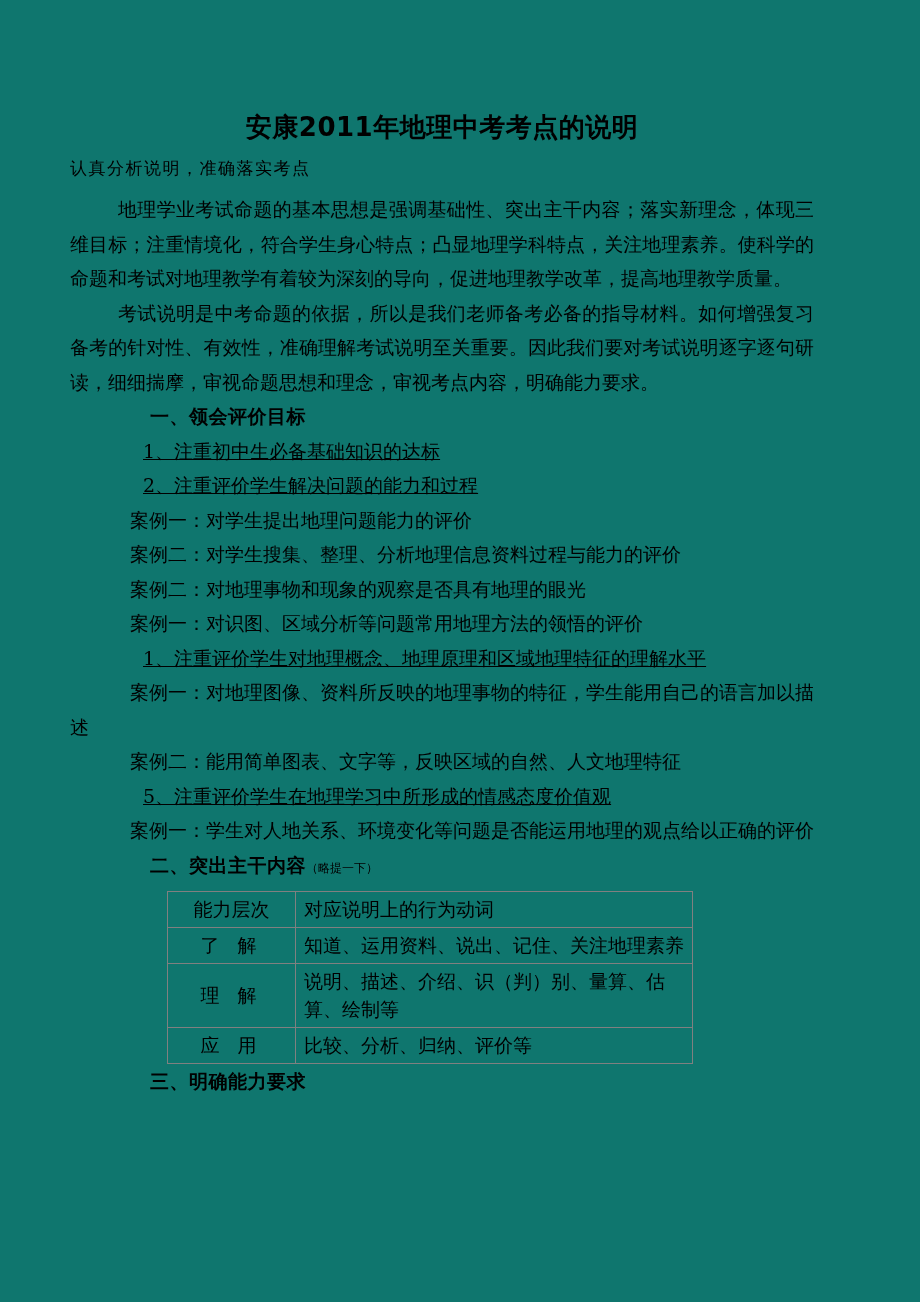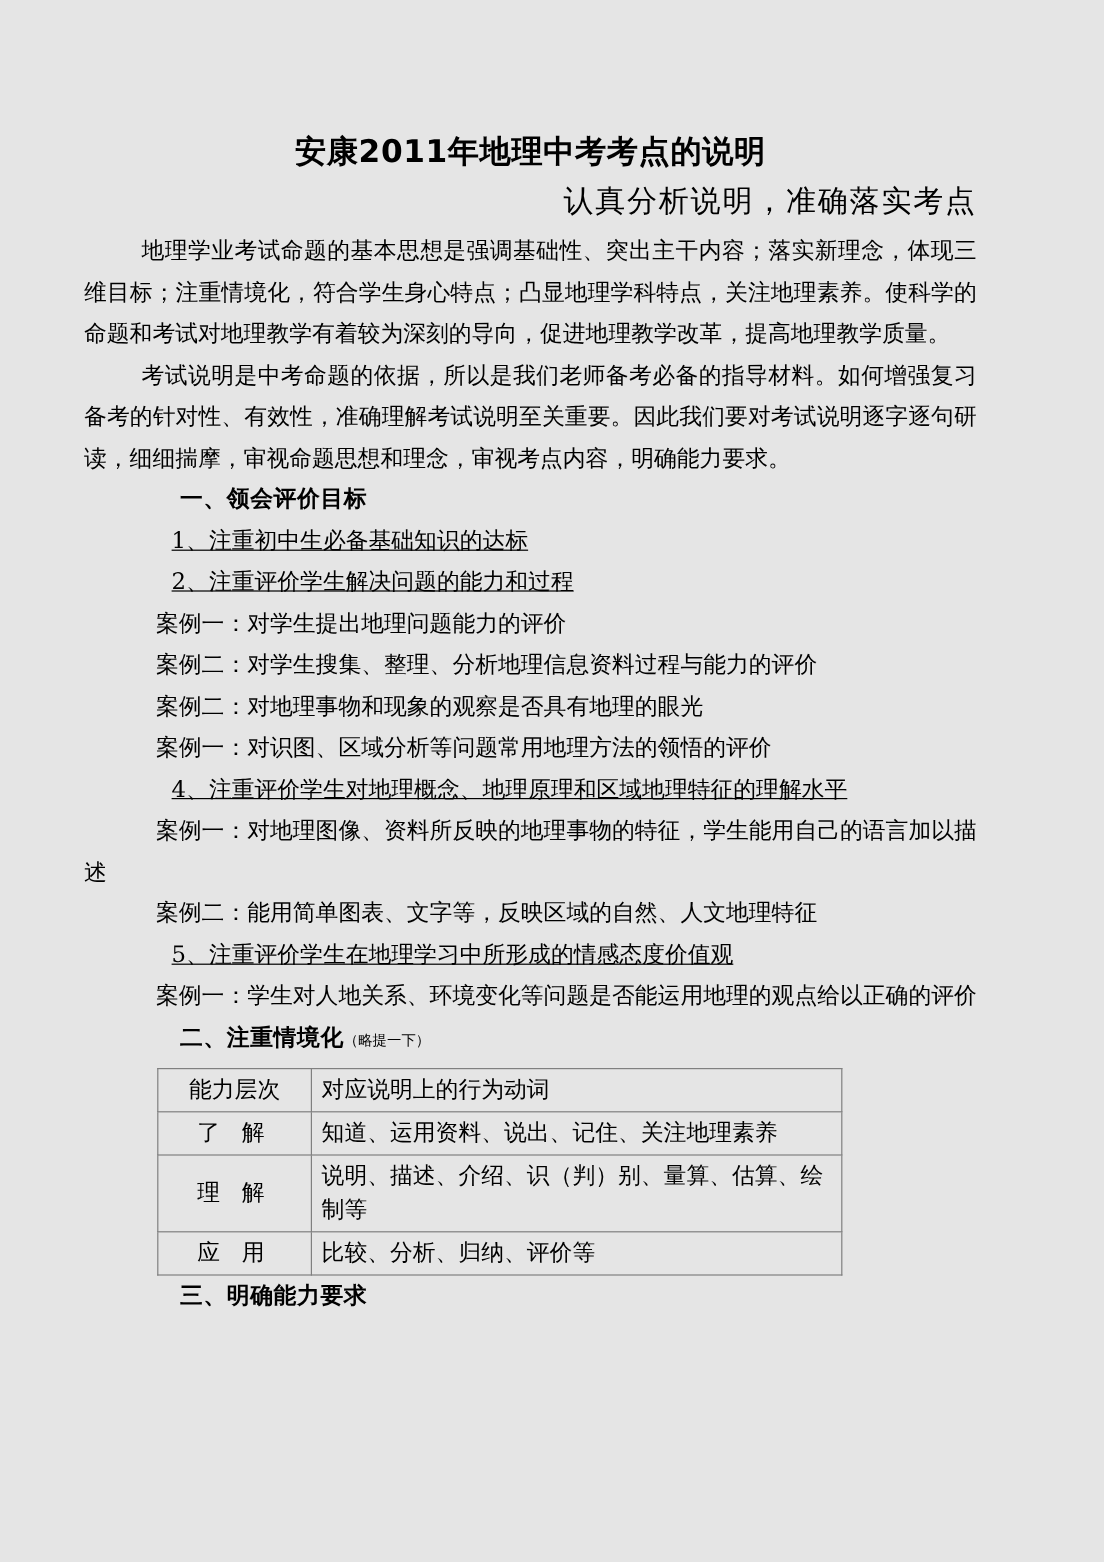--- a/index.html
+++ b/index.html
@@ -9,21 +9,21 @@
     background: #ffffff;
   }
   body {
     font-family: "DejaVu Serif", "Liberation Serif", serif;
     color: #000000;
   }
   .page {
     position: relative;
     width: 920px;
     height: 1302px;
-    background: #e5e5e5;
+    background: #0f766e;
     overflow: hidden;
     box-sizing: border-box;
   }
   .content {
     position: absolute;
     left: 70px;
     top: 0;
     width: 744px;
   }
 
@@ -35,24 +35,24 @@
     font-family: "DejaVu Sans", "Liberation Sans", sans-serif;
     font-weight: bold;
     font-size: 26px;
     line-height: 38px;
     letter-spacing: 0.5px;
     padding-top: 108px;
   }
   .doc-subtitle {
     margin: 0;
     padding: 0;
-    text-align: right;
+    text-align: left;
     font-family: "DejaVu Serif", "Liberation Serif", serif;
     font-weight: normal;
-    font-size: 25px;
+    font-size: 17px;
     line-height: 36px;
     letter-spacing: 1.5px;
     padding-top: 4px;
   }
 
   
   .para {
     margin: 0;
     font-size: 19px;
     line-height: 34.5px;
@@ -101,22 +101,22 @@
   }
   .line.lv-case-wrap { 
     padding-left: 0;
     text-indent: 60px;
   }
 
   
   .cap-table {
     border-collapse: collapse;
     table-layout: fixed;
-    width: 571px;
-    margin: 5px 0 0 61px;
+    width: 526px;
+    margin: 5px 0 0 97px;
     font-size: 19px;
   }
   .cap-table td {
     border: 1px solid #808080;
     padding: 3px 8px 4px 8px;
     line-height: 28px;
     vertical-align: middle;
     height: 33px;
   }
   .cap-table td.col-level {
@@ -152,28 +152,28 @@
     <h3 class="sec-head">
       <span class="bold">一、领会评价目标</span>
     </h3>
 
     <p class="line lv-num">1、注重初中生必备基础知识的达标</p>
     <p class="line lv-num">2、注重评价学生解决问题的能力和过程</p>
     <p class="line lv-case">案例一：对学生提出地理问题能力的评价</p>
     <p class="line lv-case">案例二：对学生搜集、整理、分析地理信息资料过程与能力的评价</p>
     <p class="line lv-case">案例二：对地理事物和现象的观察是否具有地理的眼光</p>
     <p class="line lv-case">案例一：对识图、区域分析等问题常用地理方法的领悟的评价</p>
-    <p class="line lv-num">4、注重评价学生对地理概念、地理原理和区域地理特征的理解水平</p>
+    <p class="line lv-num">1、注重评价学生对地理概念、地理原理和区域地理特征的理解水平</p>
     <p class="line lv-case-wrap">案例一：对地理图像、资料所反映的地理事物的特征，学生能用自己的语言加以描述</p>
     <p class="line lv-case">案例二：能用简单图表、文字等，反映区域的自然、人文地理特征</p>
     <p class="line lv-num">5、注重评价学生在地理学习中所形成的情感态度价值观</p>
     <p class="line lv-case-wrap">案例一：学生对人地关系、环境变化等问题是否能运用地理的观点给以正确的评价</p>
 
     <h3 class="sec-head">
-      <span class="bold">二、注重情境化</span><span class="paren">（略提一下）</span>
+      <span class="bold">二、突出主干内容</span><span class="paren">（略提一下）</span>
     </h3>
 
     <table class="cap-table">
       <tbody>
         <tr class="head">
           <td class="col-level">能力层次</td>
           <td class="col-verbs">对应说明上的行为动词</td>
         </tr>
         <tr>
           <td class="col-level spaced">了 解</td>

